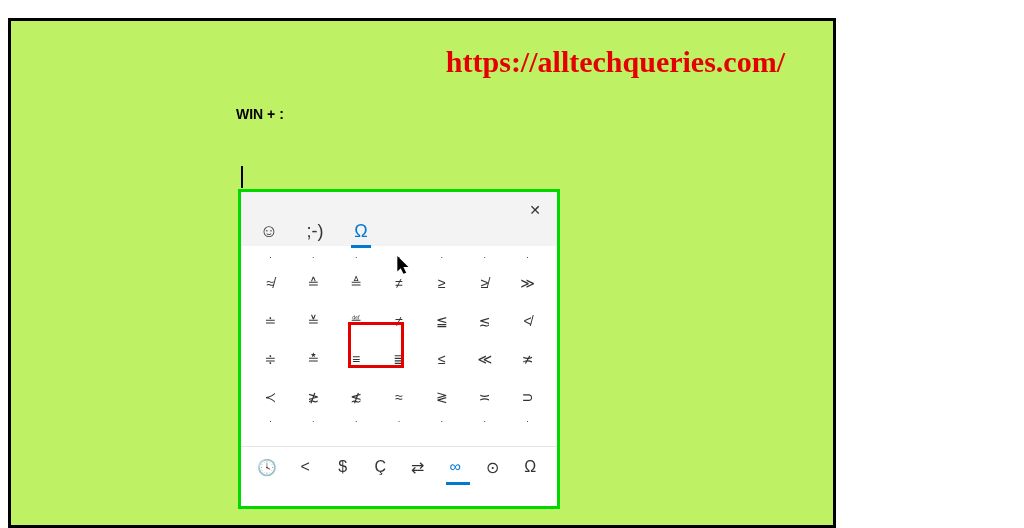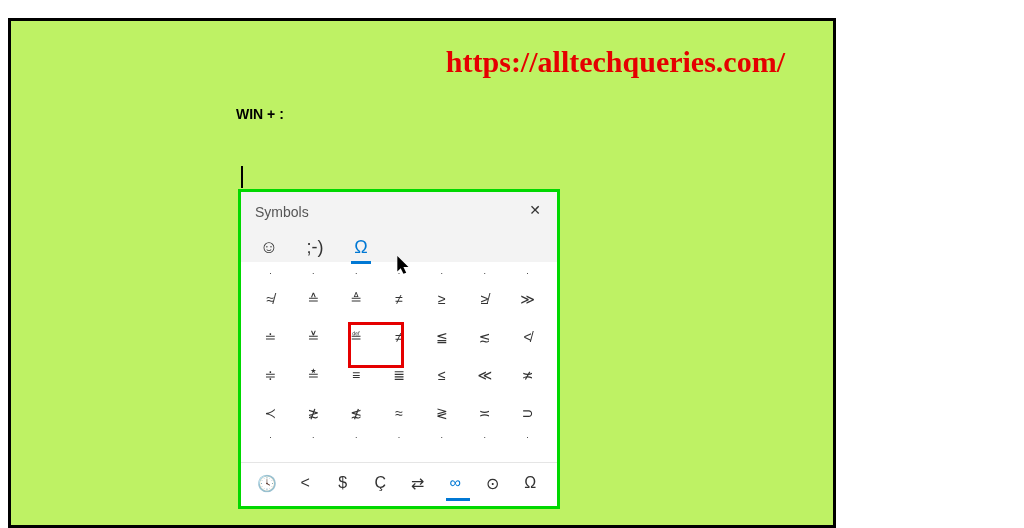--- a/index.html
+++ b/index.html
@@ -150,21 +150,20 @@
 
   <div class="watermark">https://alltechqueries.com/</div>
 
   <div class="shortcut-label">WIN + :</div>
 
   <div class="cursor-caret"></div>
 
   <div class="emoji-panel">
 
     <div class="panel-header">
-      <div class="panel-title">Symbols</div>
       <div class="close-btn">
         <span>✕</span>
       </div>
       <div class="tabs">
         <div class="tab">
           <span>☺</span>
         </div>
         <div class="tab">
           <span>;-)</span>
         </div>

